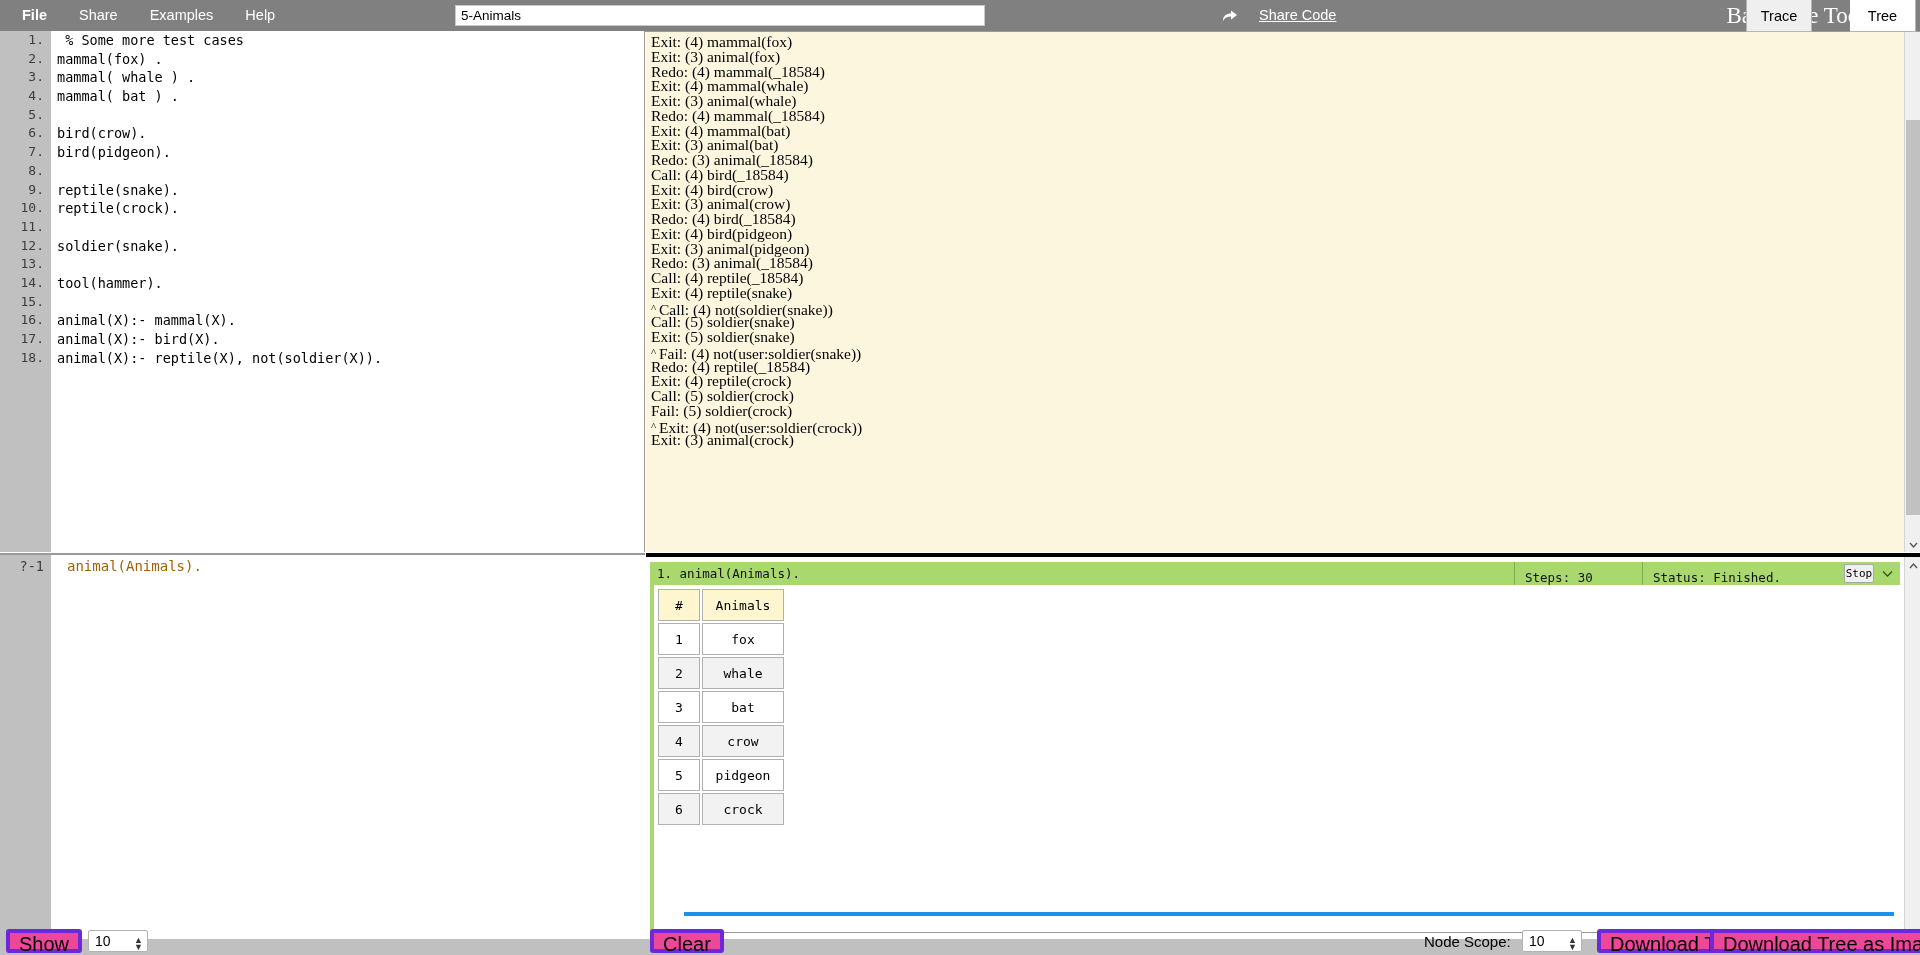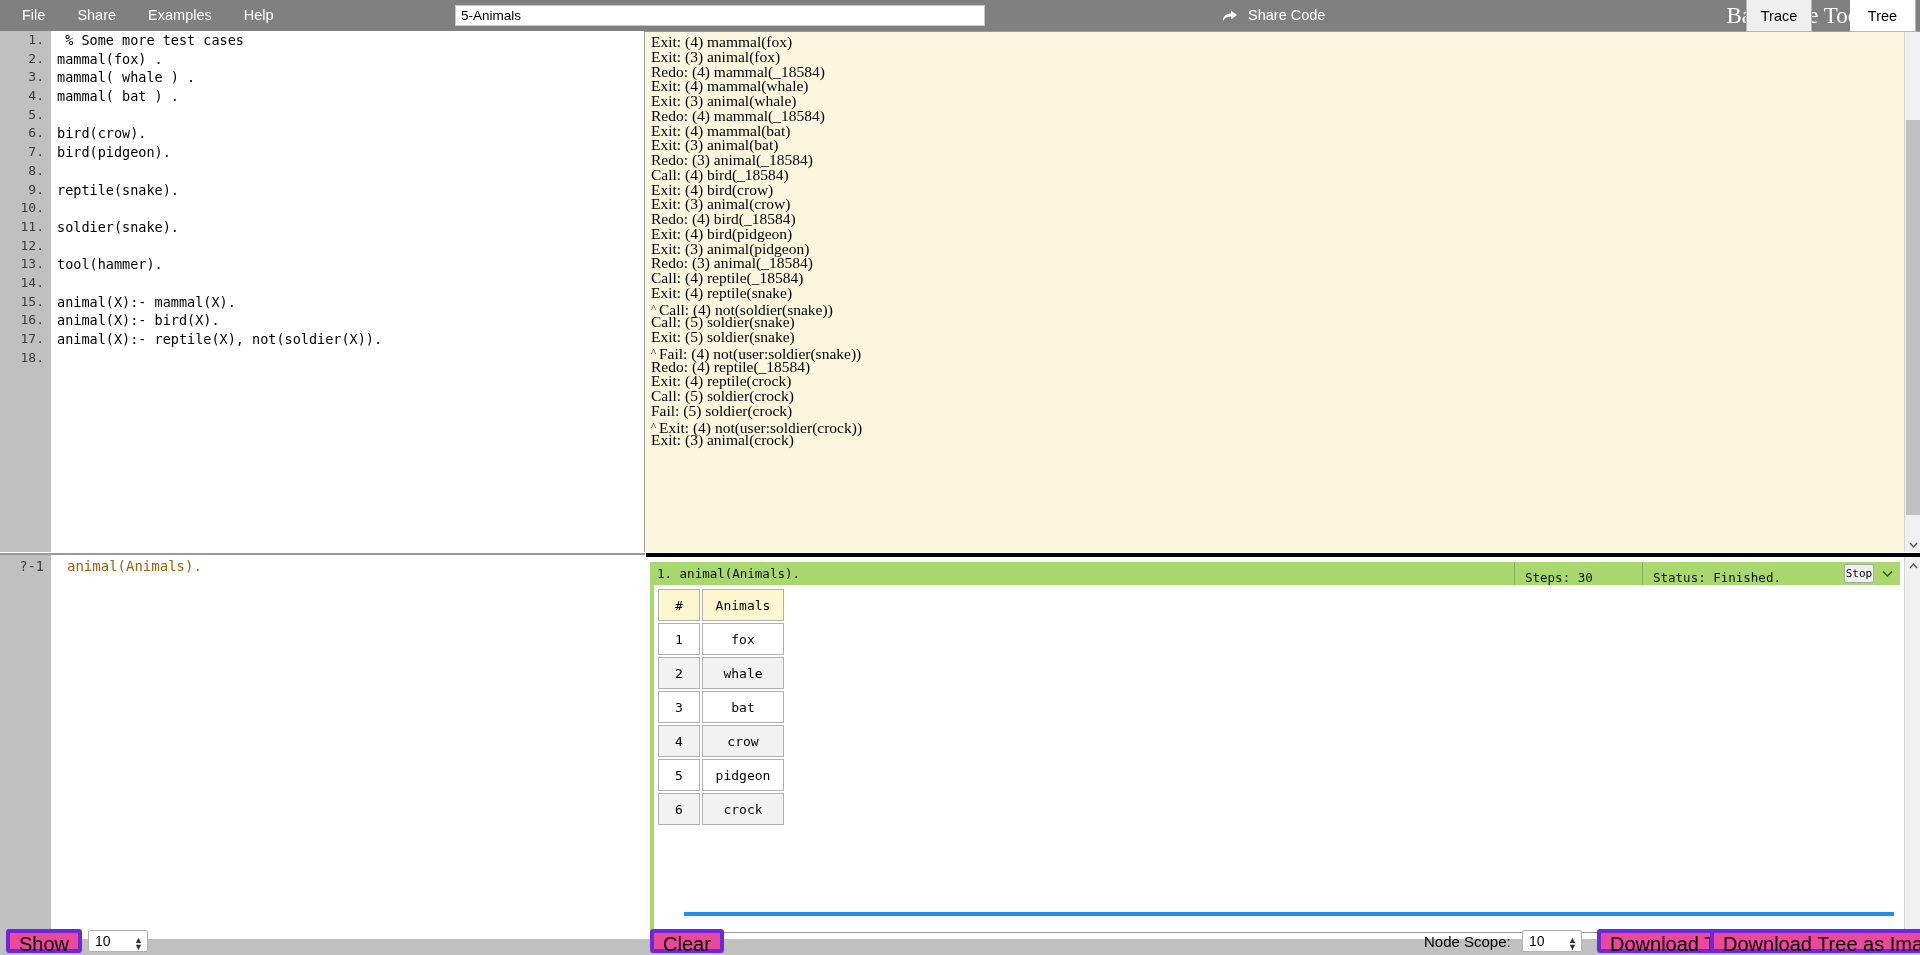--- a/index.html
+++ b/index.html
@@ -14,31 +14,31 @@
   #topbar {
     position: absolute; left: 0; top: 0; width: 1920px; height: 31px;
     background: #808080;
     display: flex; align-items: center;
   }
   .menu-item {
     color: #ffffff; font-size: 14.5px; line-height: 31px;
     padding: 0 16px; height: 31px; cursor: default;
     white-space: nowrap;
   }
-  #menu-file   { margin-left: 6px; }
+  #menu-file   { margin-left: 6px; font-weight: bold; }
   #filename-input {
     position: absolute; left: 455px; top: 5px; width: 530px; height: 21px;
     background: #ffffff; border: 1px solid #c8c8c8;
     font-family: "Liberation Sans", sans-serif; font-size: 13.5px;
     color: #000; padding: 0 5px; line-height: 19px;
   }
   #share-code {
     position: absolute; left: 1222px; top: 6px;
     color: #ffffff; font-size: 14.5px; line-height: 19px;
-    display: flex; align-items: center; gap: 10px; white-space: nowrap;
+    display: flex; align-items: center; gap: 21px; white-space: nowrap; text-decoration: underline;
   }
   #share-code svg { display: block; }
   #app-title {
     position: absolute; right: 18px; top: 1px;
     color: #ffffff; font-size: 23px; line-height: 29px;
     font-family: "Liberation Serif", serif; white-space: nowrap;
   }
 
   
   #editor-pane {
@@ -283,20 +283,21 @@
   <div id="code-area">
       <div class="cl"> % Some more test cases</div>
       <div class="cl">mammal(fox) .</div>
       <div class="cl">mammal( whale ) .</div>
       <div class="cl">mammal( bat ) .</div>
       <div class="cl">&nbsp;</div>
       <div class="cl">bird(crow).</div>
       <div class="cl">bird(pidgeon).</div>
       <div class="cl">&nbsp;</div>
       <div class="cl">reptile(snake).</div>
+      <div class="cl">reptile(crock).</div>
       <div class="cl">&nbsp;</div>
       <div class="cl">soldier(snake).</div>
       <div class="cl">&nbsp;</div>
       <div class="cl">tool(hammer).</div>
       <div class="cl">&nbsp;</div>
       <div class="cl">animal(X):- mammal(X).</div>
       <div class="cl">animal(X):- bird(X).</div>
       <div class="cl">animal(X):- reptile(X), not(soldier(X)).</div>
     </div>
 </div>

